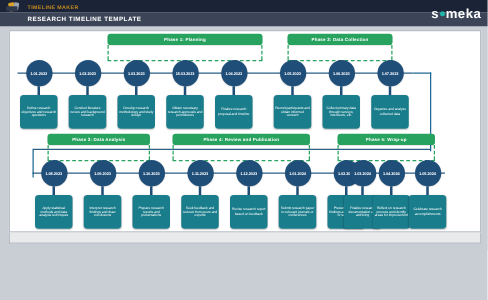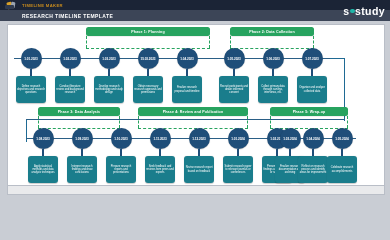--- a/index.html
+++ b/index.html
@@ -121,21 +121,21 @@
   </div>
 
   <div class="titlebar">
     <div class="spacer"></div>
     <div class="doc-title">RESEARCH TIMELINE TEMPLATE</div>
   </div>
 
   <div class="logo">
     <span>s</span>
       <span class="dot"></span>
-      <span>study</span>
+      <span>meka</span>
   </div>
 
   <div class="canvas">
 
     <div class="row row1">
 
       <div class="phase" id="ph1" style="left:78px;top:2px;width:124px;">
         <span class="phase-label">Phase 1: Planning</span>
       </div>
       <div class="phase-guide" style="left:78px;top:11px;"></div>

